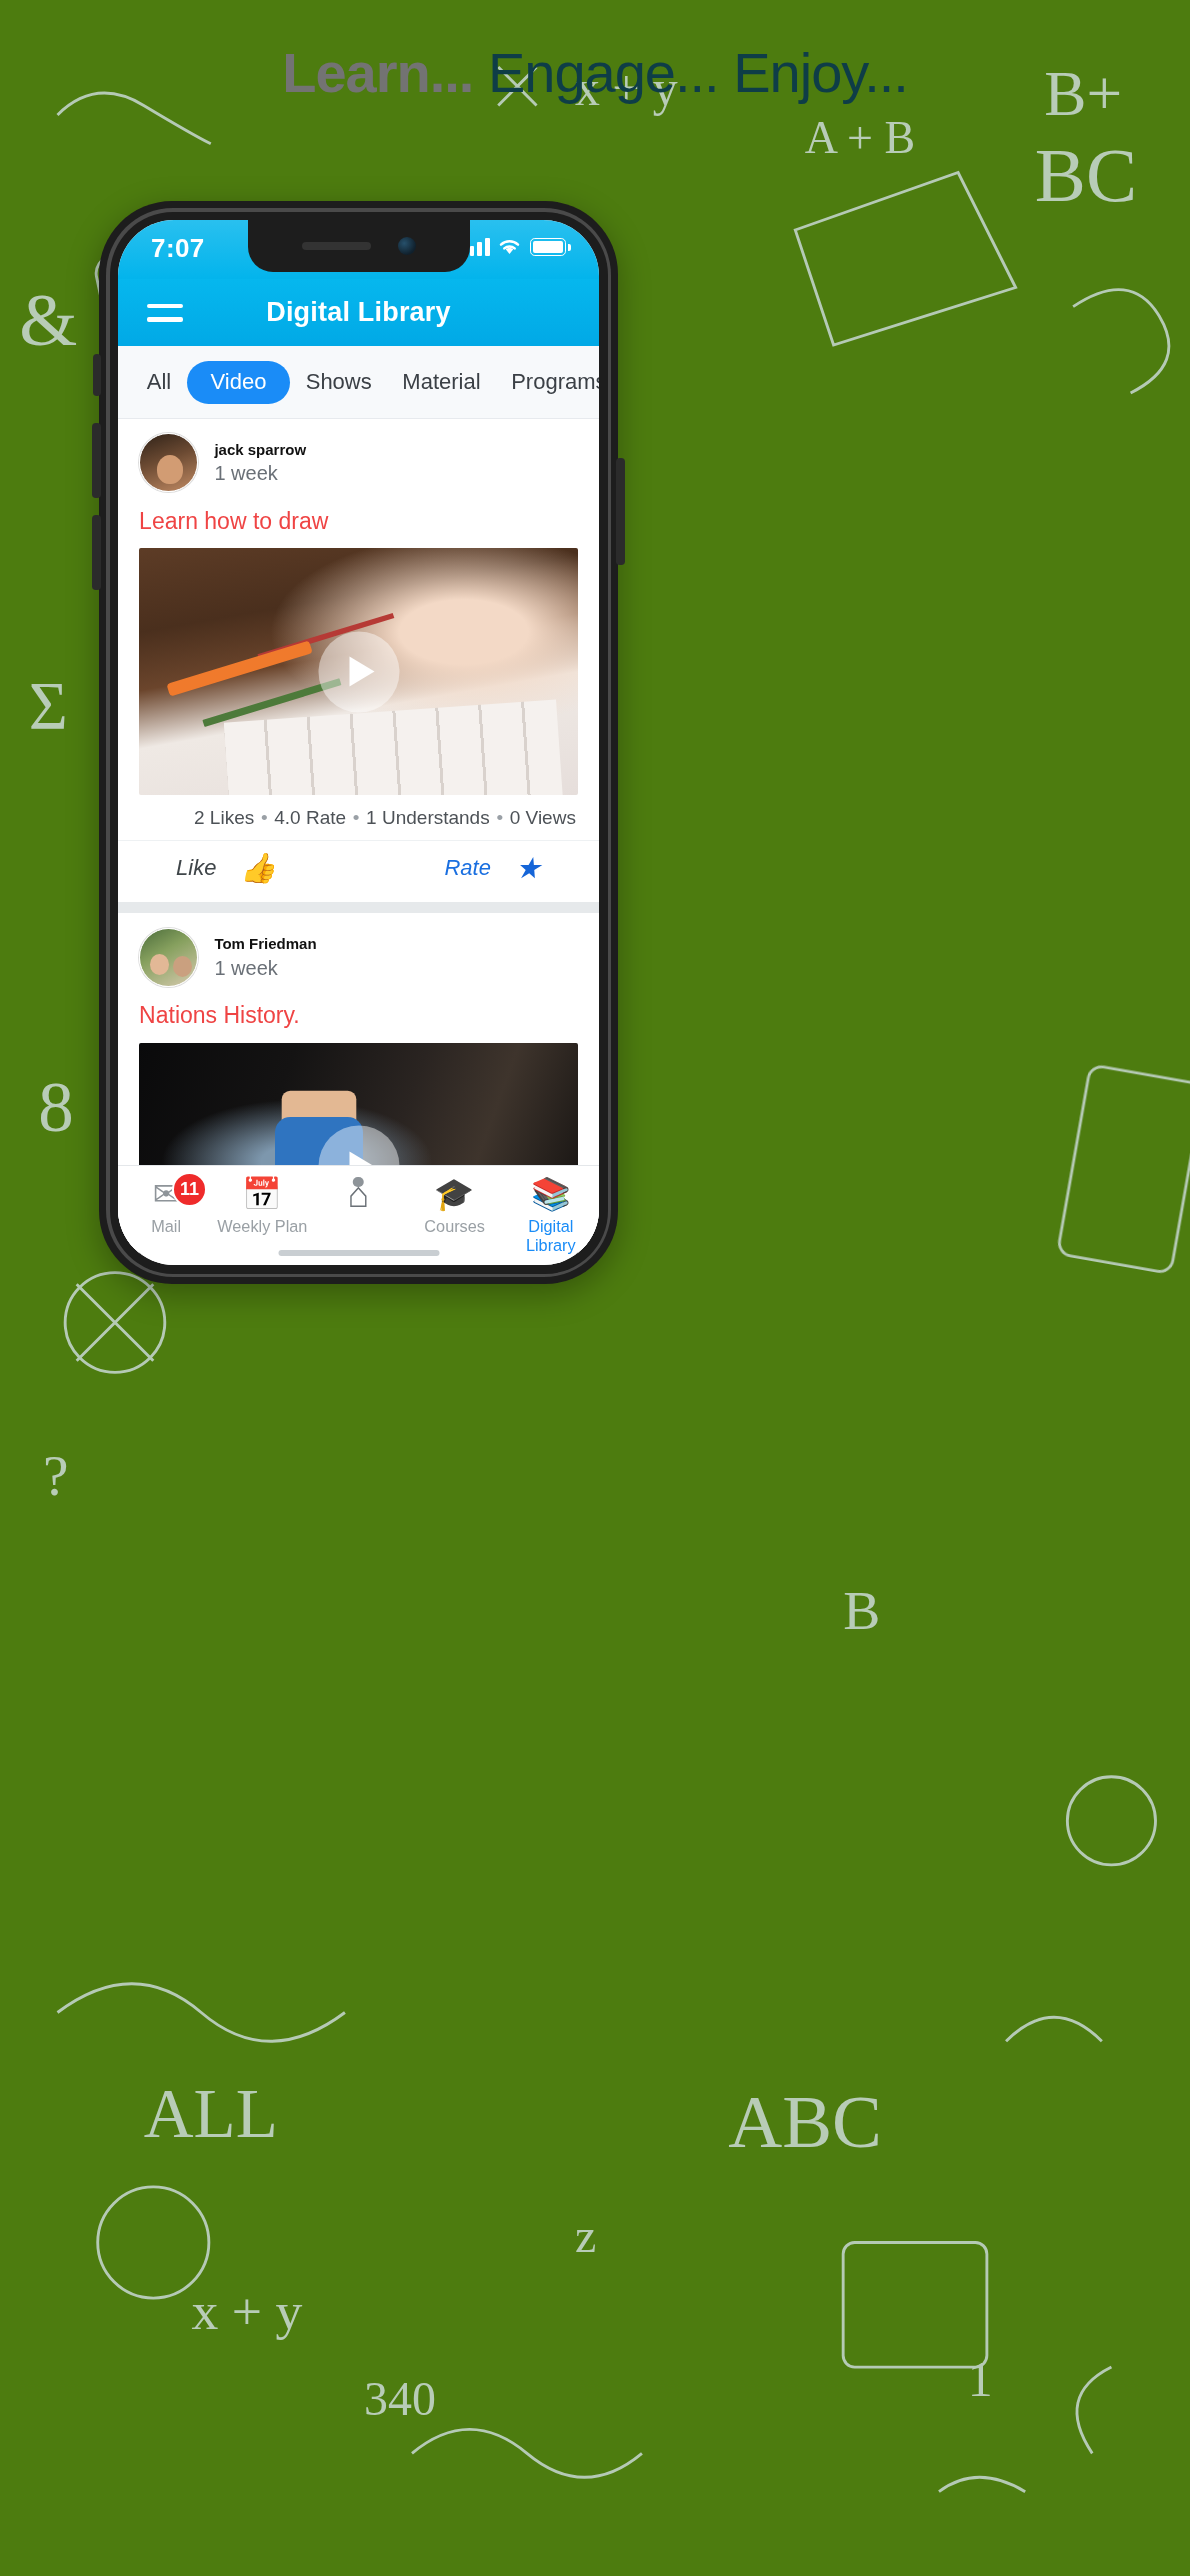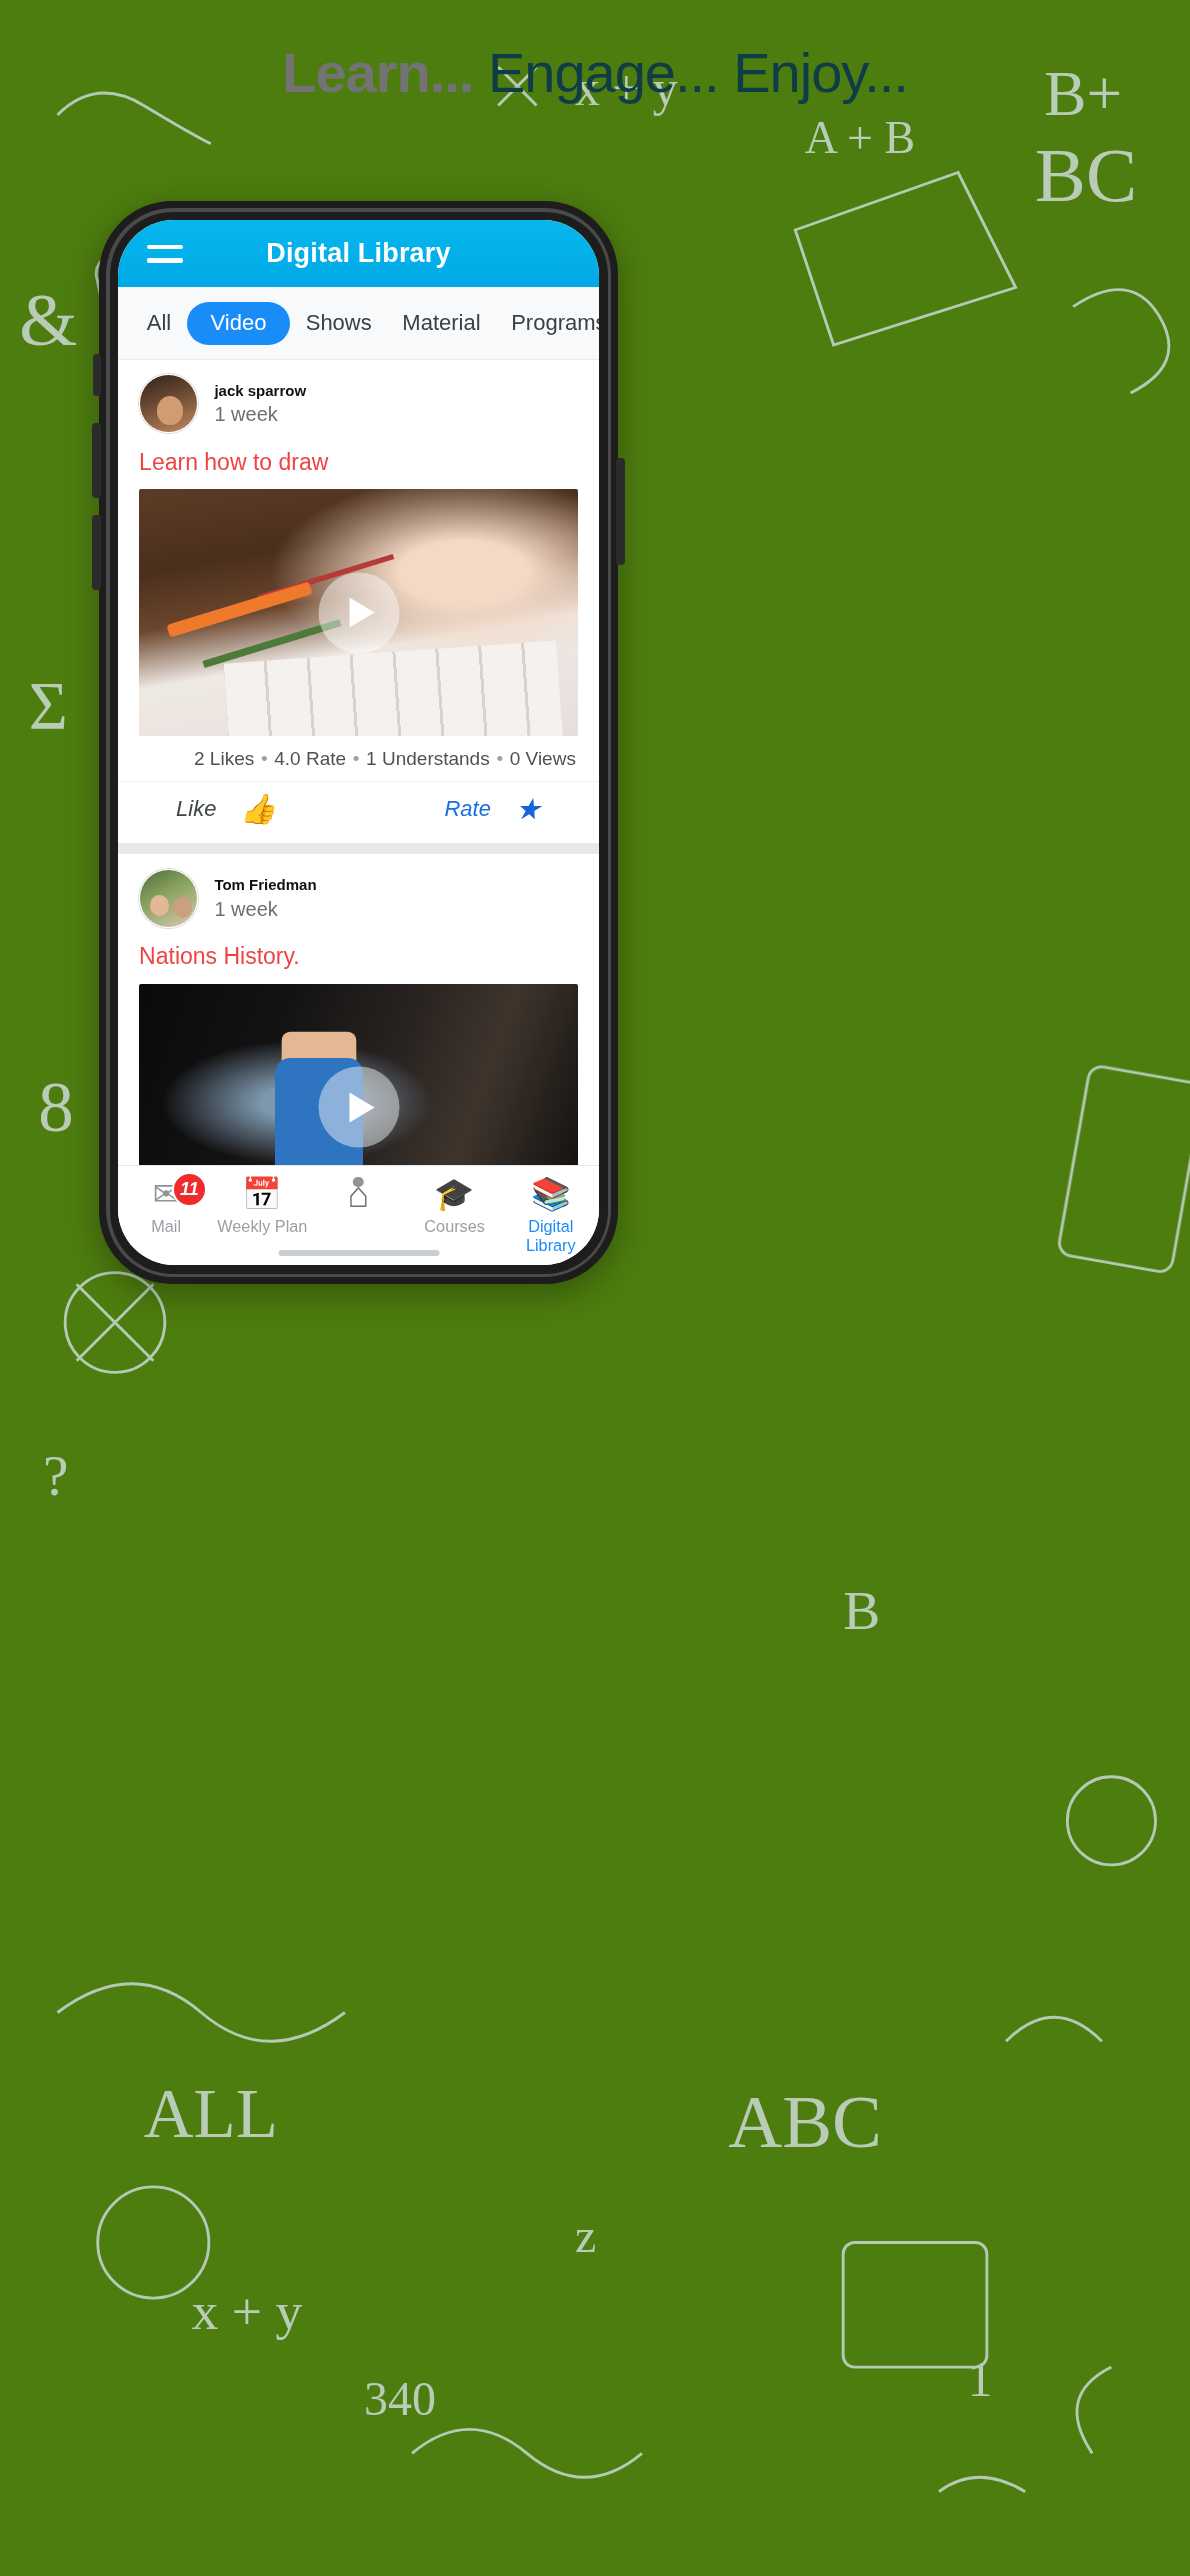--- a/index.html
+++ b/index.html
@@ -217,21 +217,20 @@
   .nav-ico{ font-size:32px; line-height:35px; color:#8e9499; display:block; }
   .nav-lbl{ font-size:16.3px; color:#9aa0a5; margin-top:4.8px; display:block; }
   .nav-item.active .nav-ico,
   .nav-item.active .nav-lbl{ color:#1a8cf7; }
   .badge{
     position:absolute; top:-5.7px; left:56%;
     min-width:35px; height:35px; border-radius:50%;
     background:#ef2b2b; color:#fff; font-size:18px; font-weight:bold;
     display:flex; align-items:center; justify-content:center;
     border:2.9px solid #fff;
-    font-style:italic;
   }
   .home-dot{
     position:absolute; left:50%; transform:translateX(-50%);
     bottom:25px; width:10.5px; height:10.5px; border-radius:50%; background:#8e9499;
   }
   .home-bar{
     position:absolute; left:50%; transform:translateX(-50%);
     bottom:8.6px; width:161px; height:6.7px; border-radius:4.8px; background:#c9ced2;
   }
 
@@ -298,20 +297,43 @@
 
 <div class="phone">
   <div class="btn-side btn-mute"></div>
   <div class="btn-side btn-v1"></div>
   <div class="btn-side btn-v2"></div>
   <div class="btn-side btn-pwr"></div>
   <div class="phone-inner-ring"></div>
   <div class="phone-body">
     <div class="screen">
 
+      <div class="statusbar">
+        <div class="clock">7:07</div>
+        <div class="notch">
+          <div class="speaker"></div>
+          <div class="camera"></div>
+        </div>
+        <div class="status-icons">
+          <span class="sig">
+            <i style="height:6.7px"></i>
+              <i style="height:10.5px"></i>
+              <i style="height:14.4px"></i>
+              <i style="height:18px"></i>
+          </span>
+          <svg width="23" height="18" viewBox="0 0 24 19">
+            <path d="M12 17 l4-5 a6 6 0 0 0 -8 0 z" fill="#fff"></path>
+            <path d="M3 7 a13 13 0 0 1 18 0" stroke="#fff" stroke-width="2.6" fill="none" stroke-linecap="round"></path>
+            <path d="M6.5 11 a8.5 8.5 0 0 1 11 0" stroke="#fff" stroke-width="2.6" fill="none" stroke-linecap="round"></path>
+          </svg>
+          <span class="battery">
+              <i></i>
+            </span>
+        </div>
+      </div>
 
       <div class="appbar">
         <div class="hamburger">
           <span></span>
             <span></span>
         </div>
         <div class="appbar-title">Digital Library</div>
       </div>
 
       <div class="tabs">

